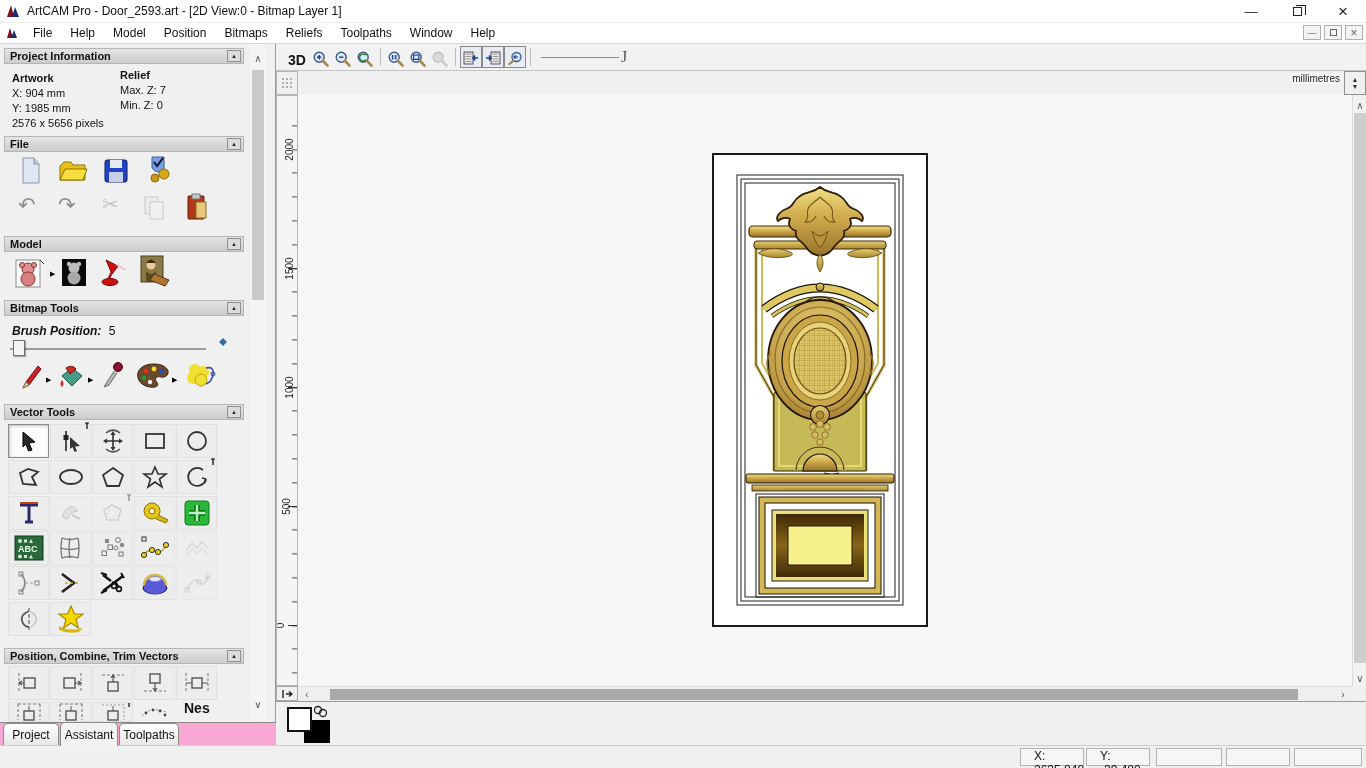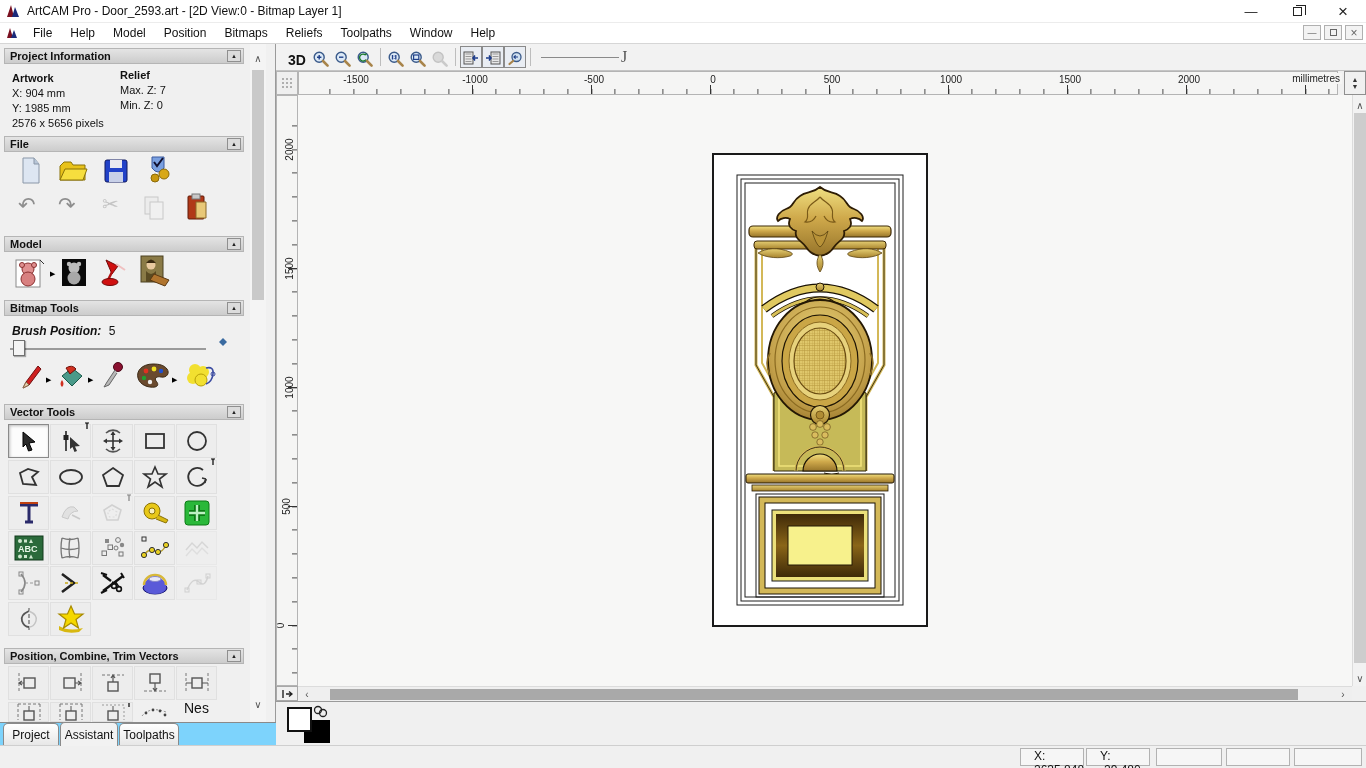--- a/index.html
+++ b/index.html
@@ -30,21 +30,21 @@
 .glyphico{font-size:21px;color:#8e8e8e;line-height:1}
 .vcell{position:absolute;width:41px;height:34px;background:#ededed;border:1px solid #e0e0e0;display:flex;align-items:center;justify-content:center}
 .vcell.active{background:#fcfcfc;border:1px solid #8a8a8a;box-shadow:inset 1px 1px 3px rgba(0,0,0,.25)}
 .pin{position:absolute;right:0px;top:-3px}
 .slider-track{position:absolute;height:2px;background:#9a9a9a}
 .slider-thumb{position:absolute;width:12px;height:16px;background:#f4f4f4;border:1px solid #707070;box-shadow:1px 1px 1px rgba(0,0,0,.3)}
 .sb-v{position:absolute;left:250px;width:16px;top:0;height:678px;background:#f4f4f4}
 .sb-btn{position:absolute;left:0;width:16px;height:16px;color:#555;font-size:10px;display:flex;align-items:center;justify-content:center}
 .sb-thumb{position:absolute;left:2px;width:12px;background:#c9c9c9}
 
-.tabstrip{position:absolute;left:0;top:722px;width:280px;height:23px;background:#7dd3fc;border-top:1px solid #8a8a8a}
+.tabstrip{position:absolute;left:0;top:722px;width:280px;height:23px;background:#f9a8d4;border-top:1px solid #8a8a8a}
 .tab{position:absolute;top:0px;height:23px;border:1px solid #8a8a8a;border-bottom:none;border-radius:5px 5px 0 0;background:linear-gradient(#ffffff,#e6e6e6);font-size:12px;display:flex;align-items:center;justify-content:center}
 .tab.active{background:#f2f2f2;top:-1px;height:24px;z-index:2}
 
 .region{position:absolute;left:276px;top:44px;width:1090px;height:701px;background:#f0f0f0}
 .cv-toolbar{position:absolute;left:0;top:0;width:1090px;height:27px;background:#f2f2f2;border-bottom:1px solid #c4c4c4;display:flex;align-items:center}
 .tbtn{width:22px;height:22px;display:flex;align-items:flex-end;justify-content:center}
 .tbtn.toggled{border:1px solid #8a8a8a;background:#e9edf3}
 .tsep{width:1px;height:18px;background:#bdbdbd;margin:0 4px}
 .ruler-top{position:absolute;left:22px;top:27px;width:1040px;height:24px;background:#f5f5f4;border:1px solid #b4b4b4;overflow:hidden}
 .ruler-top .minor{position:absolute;left:0;bottom:0;width:100%;height:5px;background:repeating-linear-gradient(90deg,transparent 0px,transparent 22.8px,#4a4a4a 22.8px,#4a4a4a 23.8px);background-position:7.4px 0}
@@ -585,21 +585,21 @@
   </div>
   <div class="toolico" style="left:136px;top:658px;width:36px;height:20px;overflow:hidden">
     <svg width="32" height="20">
         <path d="M4 14 Q12 4 28 10" fill="none" stroke="#888" stroke-width="1" stroke-dasharray="2 2"></path>
         <circle cx="8" cy="11" r="1.4" fill="#444"></circle>
         <circle cx="15" cy="8" r="1.4" fill="#444"></circle>
         <circle cx="22" cy="9" r="1.4" fill="#444"></circle>
         <circle cx="27" cy="13" r="1.4" fill="#444"></circle>
       </svg>
   </div>
-  <div class="abs" style="left:184px;top:656px;font-size:14px;font-weight:normal;height:22px;overflow:hidden">
+  <div class="abs" style="left:184px;top:656px;font-size:14px;font-weight:bold;height:22px;overflow:hidden">
     <span>Nes</span>
   </div>
 
   <div class="sb-v">
     <div class="sb-btn" style="top:6px">
         <span>∧</span>
       </div>
     <div class="sb-thumb" style="top:26px;height:230px"></div>
     <div class="sb-btn" style="top:652px">
         <span>∨</span>
@@ -701,32 +701,20 @@
           <circle cx="2" cy="6" r="1"></circle>
           <circle cx="6" cy="6" r="1"></circle>
           <circle cx="10" cy="6" r="1"></circle>
           <circle cx="2" cy="10" r="1"></circle>
           <circle cx="6" cy="10" r="1"></circle>
           <circle cx="10" cy="10" r="1"></circle>
         </g>
       </svg>
   </div>
 
-  <div class="ruler-top">
-    <div class="minor"></div>
-    <div class="major"></div>
-    <span class="rlab" style="left:57px">-1500</span>
-    <span class="rlab" style="left:176px">-1000</span>
-    <span class="rlab" style="left:295px">-500</span>
-    <span class="rlab" style="left:414px">0</span>
-    <span class="rlab" style="left:533px">500</span>
-    <span class="rlab" style="left:652px">1000</span>
-    <span class="rlab" style="left:771px">1500</span>
-    <span class="rlab" style="left:890px">2000</span>
-  </div>
   <span class="units-box">millimetres</span>
   <div class="units-drop">
     <span>▲</span>
     <span>▼</span>
   </div>
 
   <div class="ruler-left">
     <div class="minor"></div>
     <div class="major"></div>
     <span class="rlabv" style="top:48px">2000</span>

